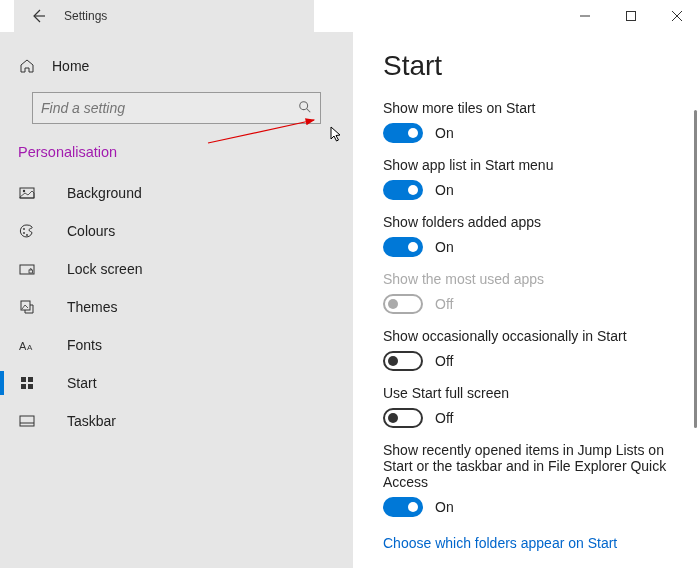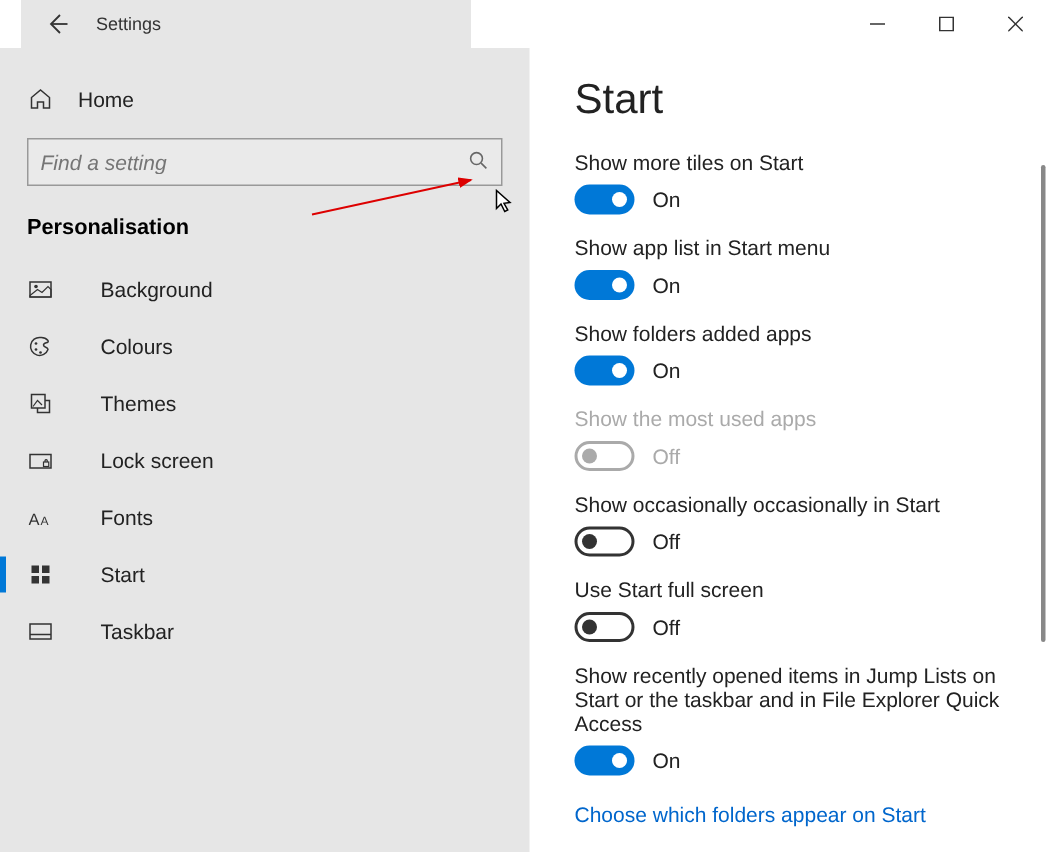--- a/index.html
+++ b/index.html
@@ -78,21 +78,21 @@
       display: flex;
       align-items: center;
       padding: 10px 18px;
       cursor: pointer;
       font-size: 14px;
       color: #222;
       gap: 16px;
     }
     .home-row .icon { width: 18px; display:flex; align-items:center; justify-content:center; }
     .search-box {
-      margin: 8px 18px 4px;
+      margin: 8px 32px 4px;
       border: 1px solid #999;
       background: #eaeaea;
       display: flex;
       align-items: center;
       height: 32px;
       padding: 12px 8px;
     }
     .search-box input {
       flex: 1;
       border: none;
@@ -102,22 +102,22 @@
       font-style: italic;
       color: #666;
       outline: none;
     }
     .search-icon {
       color: #666;
       font-size: 14px;
     }
     .section-label {
       font-size: 14.5px;
-      font-weight: 700;
-      color: #000000;
+      font-weight: 400;
+      color: #a21caf;
       padding: 16px 18px 14px;
     }
     .nav-item {
       display: flex;
       align-items: center;
       padding: 11px 18px;
       cursor: pointer;
       font-size: 14px;
       color: #222;
       gap: 31px;
@@ -313,36 +313,36 @@
             <circle cx="5" cy="6" r="0.9" fill="#333"></circle>
             <circle cx="5" cy="10" r="0.9" fill="#333"></circle>
             <circle cx="8" cy="12" r="0.9" fill="#333"></circle>
           </svg>
         </span>
       <span>Colours</span>
     </div>
     <div class="nav-item">
       <span class="icon">
           <svg width="16" height="16" viewBox="0 0 16 16">
+            <rect x="1" y="4" width="14" height="9" stroke="#333" fill="none"></rect>
+            <rect x="10" y="9" width="3.5" height="3" stroke="#333" fill="none" stroke-width="0.8"></rect>
+            <path d="M11 9 L11 8 A0.8 0.8 0 0 1 12.5 8 L12.5 9" stroke="#333" fill="none" stroke-width="0.8"></path>
+          </svg>
+        </span>
+      <span>Lock screen</span>
+    </div>
+    <div class="nav-item">
+      <span class="icon">
+          <svg width="16" height="16" viewBox="0 0 16 16">
             <rect x="2" y="2" width="9" height="9" stroke="#333" fill="none"></rect>
             <path d="M6 11 L6 14 L14 14 L14 6 L11 6" stroke="#333" fill="none"></path>
             <path d="M3 10 L6 6 L9 9" stroke="#333" fill="none" stroke-width="0.8"></path>
           </svg>
         </span>
       <span>Themes</span>
-    </div>
-    <div class="nav-item">
-      <span class="icon">
-          <svg width="16" height="16" viewBox="0 0 16 16">
-            <rect x="1" y="4" width="14" height="9" stroke="#333" fill="none"></rect>
-            <rect x="10" y="9" width="3.5" height="3" stroke="#333" fill="none" stroke-width="0.8"></rect>
-            <path d="M11 9 L11 8 A0.8 0.8 0 0 1 12.5 8 L12.5 9" stroke="#333" fill="none" stroke-width="0.8"></path>
-          </svg>
-        </span>
-      <span>Lock screen</span>
     </div>
     <div class="nav-item">
       <span class="icon">
           <svg width="16" height="14" viewBox="0 0 16 14">
             <text x="0" y="12" font-size="11" font-family="serif" fill="#333">A</text>
             <text x="8" y="12" font-size="8" font-family="serif" fill="#333">A</text>
           </svg>
         </span>
       <span>Fonts</span>
     </div>

